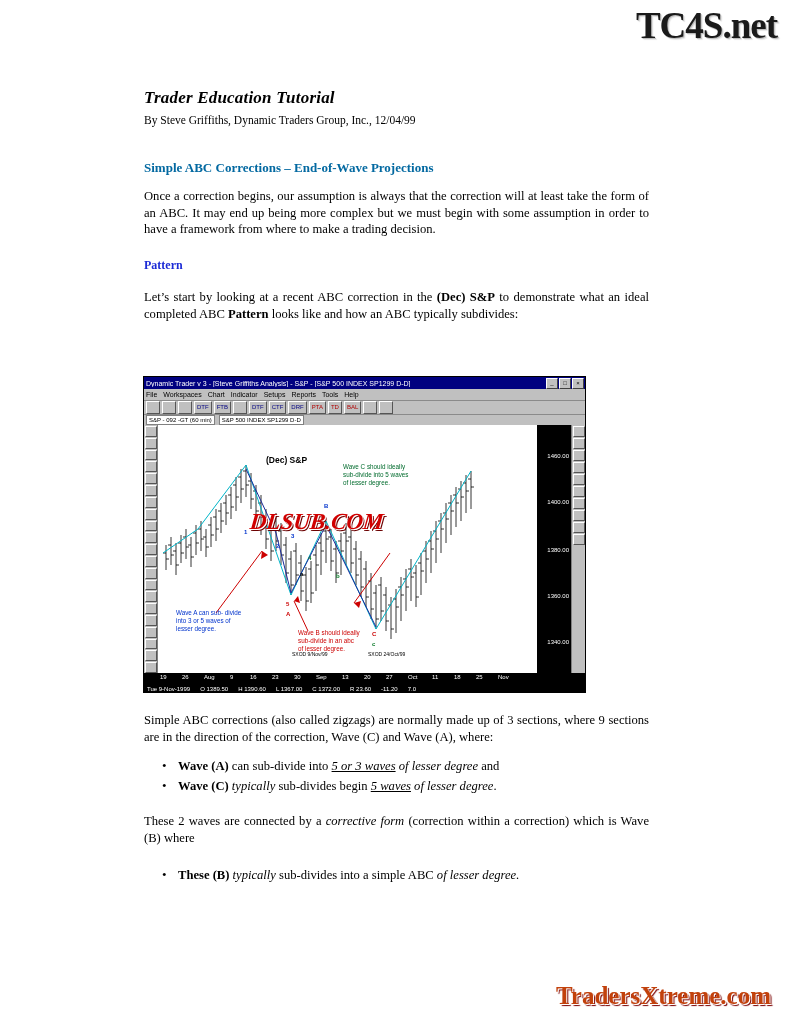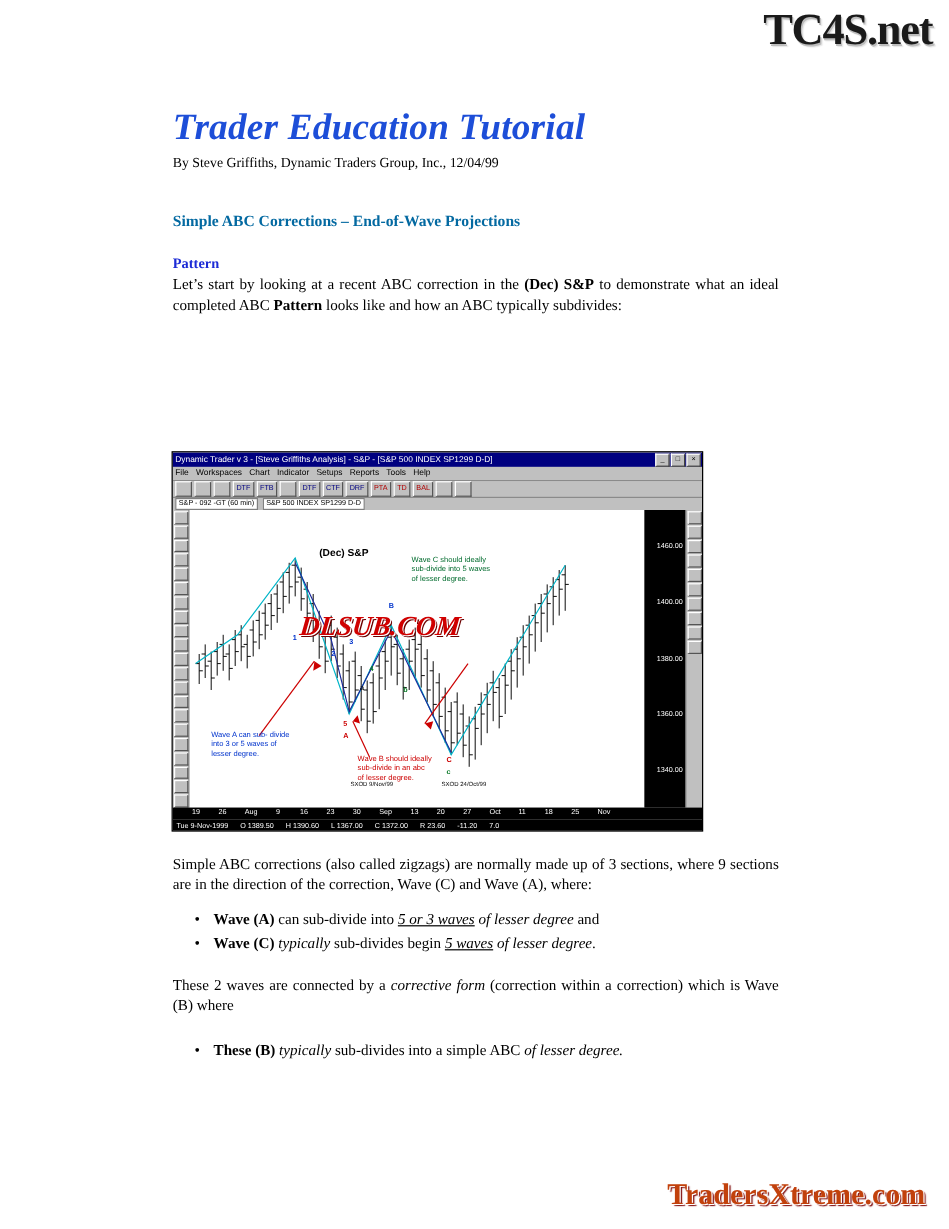--- a/index.html
+++ b/index.html
@@ -40,22 +40,22 @@
     left: 144px;
     top: 88px;
     width: 505px;
   }
 
   h1.doc-title {
     margin: 0;
     font-family: "Liberation Serif", serif;
     font-style: italic;
     font-weight: bold;
-    font-size: 31px;
-    color: #1d4ed8;
+    font-size: 17px;
+    color: #000000;
     letter-spacing: 0.2px;
   }
   .byline {
     margin-top: 6px;
     font-size: 11.5px;
     color: #000;
   }
 
   h2.section-head {
     margin: 34px 0 0 0;
@@ -71,21 +71,21 @@
     line-height: 1.33;
     text-align: justify;
   }
 
   .label-pattern {
     margin: 20px 0 0 0;
     font-size: 12px;
     font-weight: bold;
     color: #1c2bd6;
   }
-  p.tight { margin-top: 2px; }
+  p.tight { margin-top: 16px; }
 
   ul.bullets {
     margin: 12px 0 0 0;
     padding-left: 34px;
     list-style: none;
   }
   ul.bullets li {
     font-size: 12.6px;
     line-height: 1.45;
     position: relative;
@@ -346,20 +346,21 @@
 
   <div class="top-watermark">TC4S.net</div>
 
   <div class="content">
 
     <h1 class="doc-title">Trader Education Tutorial</h1>
     <div class="byline">By Steve Griffiths, Dynamic Traders Group, Inc., 12/04/99</div>
 
     <h2 class="section-head">Simple ABC Corrections – End-of-Wave Projections</h2>
 
+    <p class="body">Once a correction begins, our assumption is always that the correction will at least take the form of an ABC. It may end up being more complex but we must begin with some assumption in order to have a framework from where to make a trading decision.</p>
 
     <p class="label-pattern">Pattern</p>
 
     <p class="body tight"><span>Let’s start by looking at a recent ABC correction in the </span><span class="b">(Dec) S&amp;P</span><span> to demonstrate what an ideal completed ABC </span><span class="b">Pattern</span><span> looks like and how an ABC typically subdivides:</span></p>
   </div>
 
   <div class="figure">
 
     <div class="win-title">
       <span class="t">Dynamic Trader v 3 - [Steve Griffiths Analysis] - S&amp;P - [S&amp;P 500 INDEX SP1299 D-D]</span>

